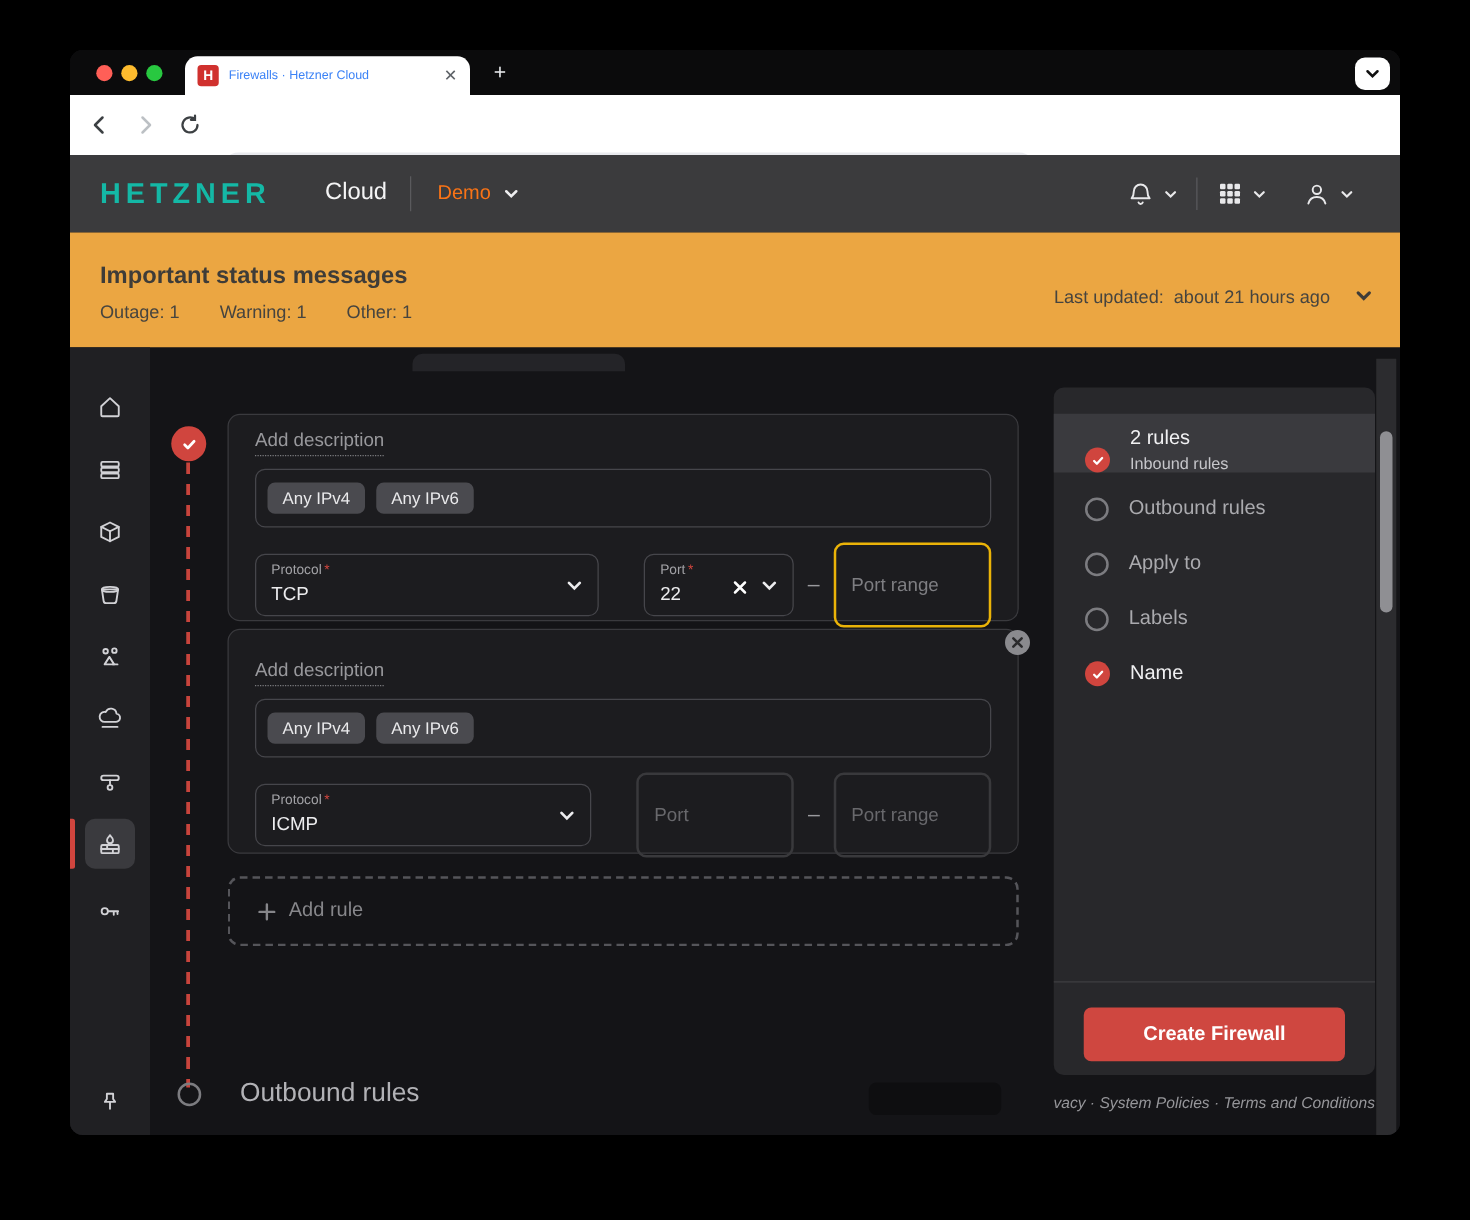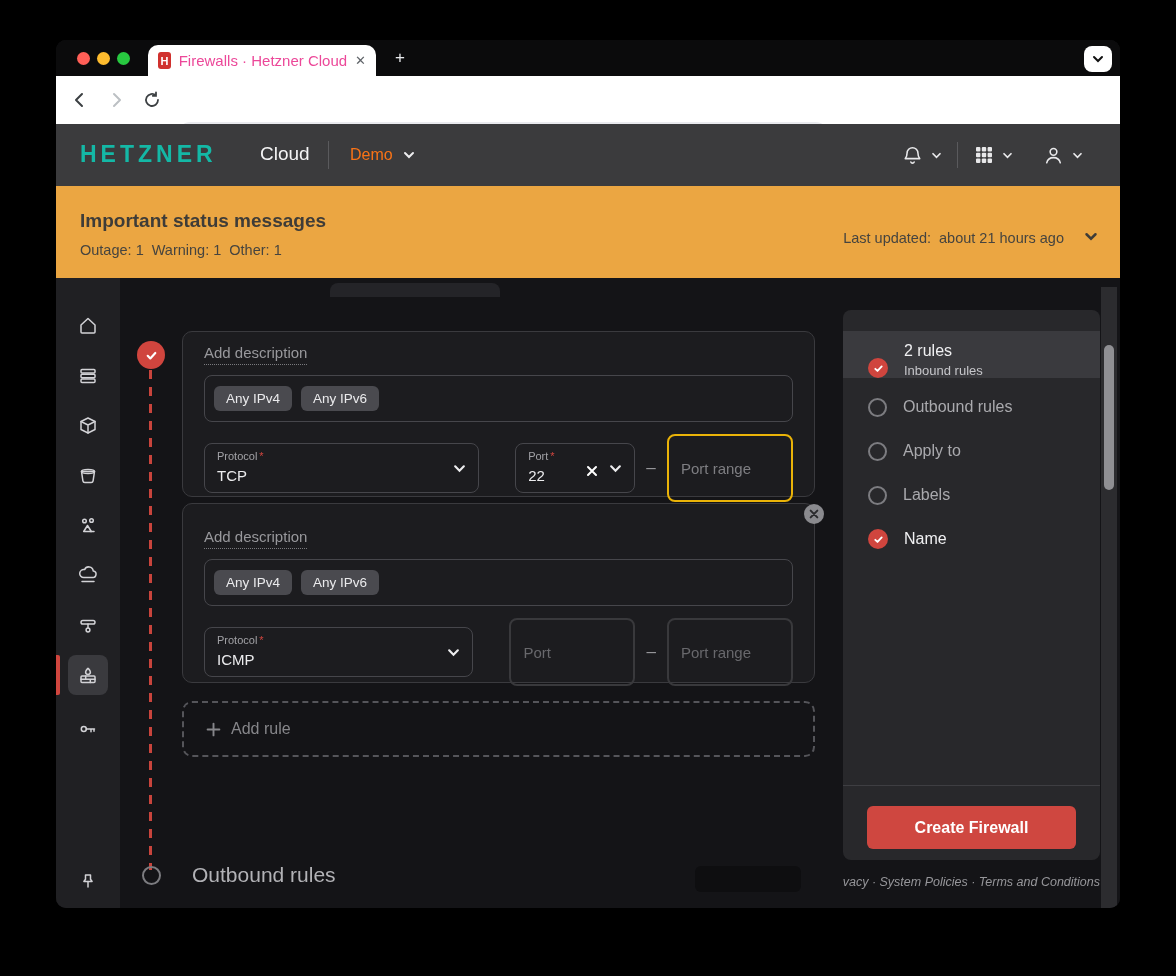--- a/index.html
+++ b/index.html
@@ -4,21 +4,21 @@
 <style>
   * { margin:0; padding:0; box-sizing:border-box; }
   html,body { width:1176px; height:976px; background:#000; font-family:"Liberation Sans", sans-serif; overflow:hidden; }
   #window { position:absolute; left:56px; top:40px; width:1064px; height:868px; border-radius:10px; overflow:hidden; background:#151518; }
 
   
   .tabstrip { position:absolute; left:0; top:0; width:1064px; height:36px; background:#0b0b0c; }
   .light { position:absolute; top:12px; width:13px; height:13px; border-radius:50%; }
   .tab { position:absolute; left:92px; top:5px; width:228px; height:31px; background:#fff; border-radius:10px 10px 0 0; display:flex; align-items:center; padding:0 10px; gap:8px; }
   .favicon { width:17px; height:17px; background:#d0312e; border-radius:3px; color:#fff; font-size:11px; font-weight:bold; display:grid; place-items:center; }
-  .tab-title { font-size:15px; color:#ec4899; white-space:nowrap; flex:1; }
+  .tab-title { font-size:10px; color:#3b82f6; white-space:nowrap; flex:1; }
   .tab-close { color:#5f6368; font-size:13px; cursor:default; }
   .newtab { position:absolute; left:334px; top:8px; width:20px; height:20px; color:#e8eaed; font-size:17px; display:grid; place-items:center; }
   .tabsearch { position:absolute; left:1028px; top:6px; width:28px; height:26px; background:#fff; border-radius:8px; display:grid; place-items:center; }
 
   
   .toolbar { position:absolute; left:0; top:36px; width:1064px; height:48px; background:#fff; }
   .navbtn { position:absolute; top:13px; width:22px; height:22px; display:grid; place-items:center; }
   .urlpill { position:absolute; left:120px; top:46px; width:654px; height:30px; background:#e9eaee; border-radius:15px; display:flex; align-items:center; padding:0 12px; gap:10px; }
   .urltext { font-size:13.5px; color:#202124; flex:1; white-space:nowrap; overflow:hidden; }
   .urltext .path { color:#5f6368; }
@@ -39,21 +39,21 @@
   .project { position:absolute; left:294px; top:22px; font-size:16px; display:flex; gap:10px; align-items:center; color:#f97316; }
   .searchbox { position:absolute; left:418px; top:98px; width:357px; height:37px; background:#2b2b2d; border-radius:8px; display:flex; align-items:center; padding:0 12px; gap:10px; }
   .searchbox input { background:transparent; border:none; outline:none; color:#e8e8ea; font-size:15px; flex:1; font-family:"Liberation Sans", sans-serif; }
   .searchbox input::placeholder { color:#96969a; }
   .kbd { border:1px solid #68686c; border-radius:4px; color:#b6b6ba; font-size:12px; padding:2px 7px; }
   .hdr-ic { position:absolute; top:20px; display:flex; align-items:center; gap:7px; color:#e8e8ea; }
 
   
   .banner { position:absolute; left:0; top:146px; width:1064px; height:92px; background:#eba642; color:#3c3a35; }
   .banner h1 { position:absolute; left:24px; top:24px; font-size:19px; font-weight:700; color:#3e3c38; }
-  .banner .counts { position:absolute; left:24px; top:56px; font-size:14.5px; display:flex; gap:8px; color:#46443f; }
+  .banner .counts { position:absolute; left:24px; top:56px; font-size:14.5px; display:flex; gap:32px; color:#46443f; }
   .banner .lastupd { position:absolute; right:56px; top:44px; font-size:14.5px; display:flex; gap:8px; align-items:center; color:#46443f; }
   .banner .chev-dark { position:absolute; right:22px; top:46px; }
 
   
   .content { position:absolute; left:0; top:238px; width:1064px; height:630px; background:#141417; }
 
   .iconbar { position:absolute; left:0; top:0; width:64px; height:630px; background:#202023; }
   .nav-item { position:absolute; left:21px; width:22px; height:22px; color:#d2d2d6; }
   .nav-active-bg { position:absolute; left:12px; width:40px; height:40px; background:#3a3a3e; border-radius:8px; }
   .nav-red-bar { position:absolute; left:0; width:4px; height:40px; background:#d0453e; border-radius:0 2px 2px 0; }

